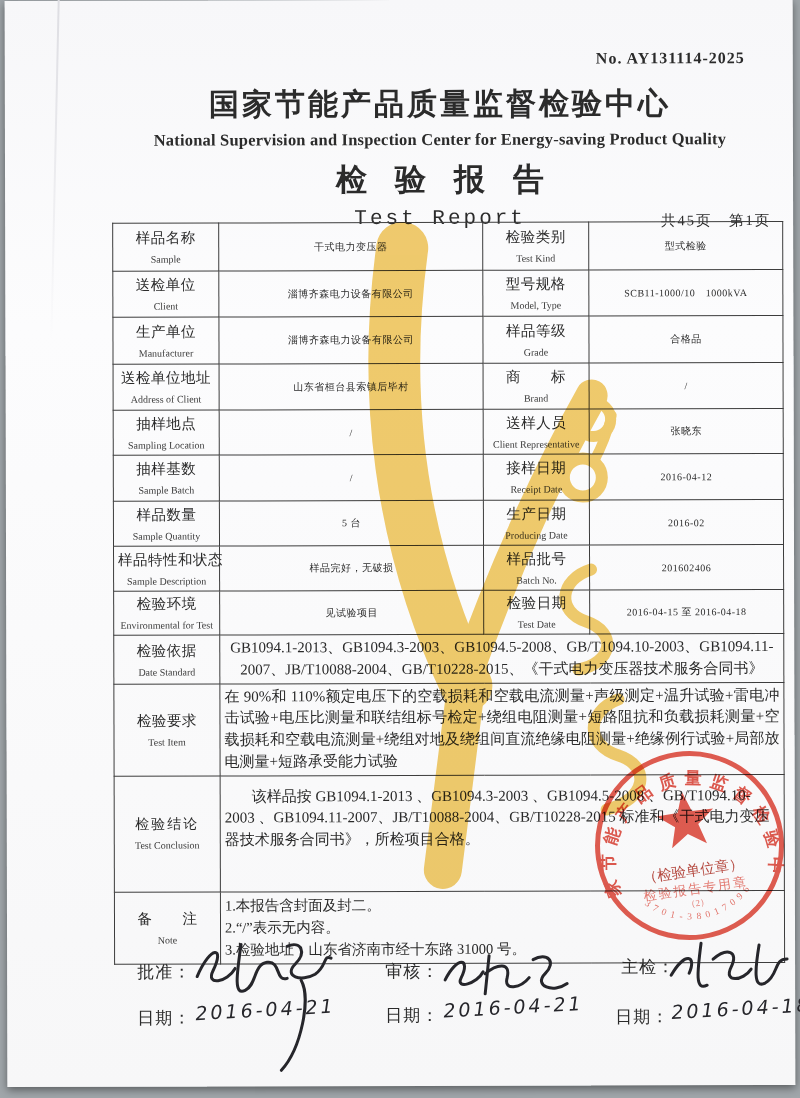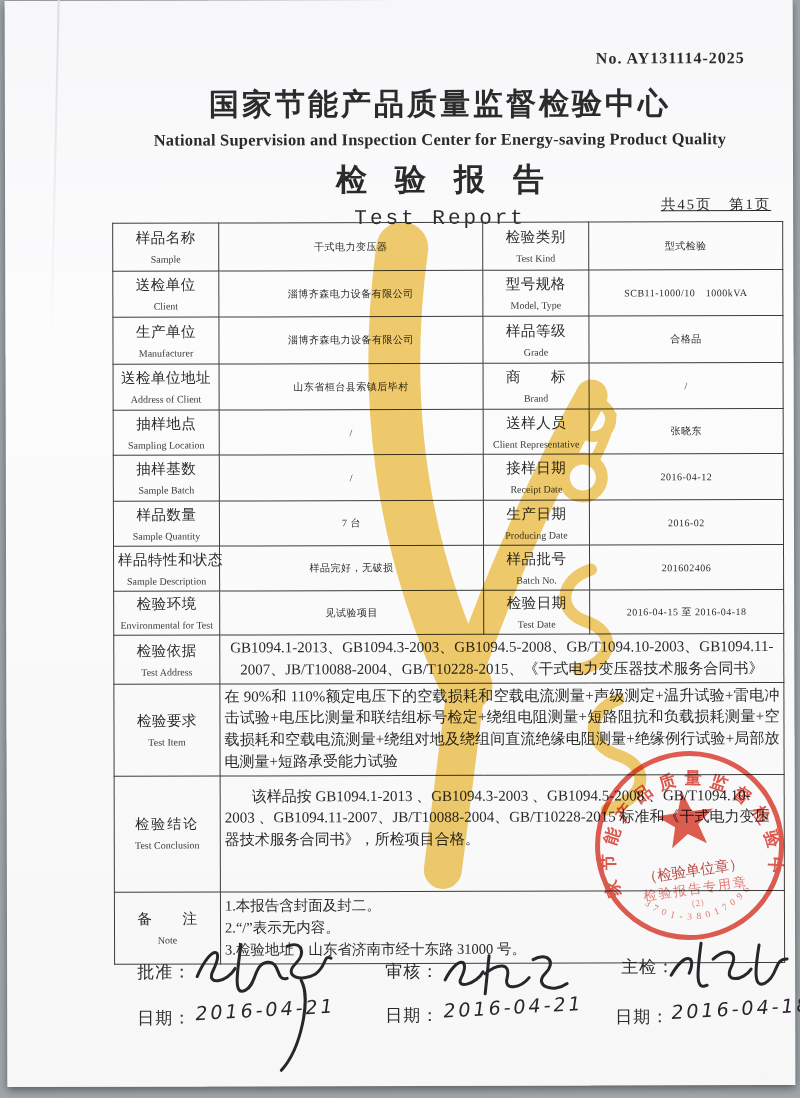--- a/index.html
+++ b/index.html
@@ -16,21 +16,21 @@
     box-shadow:0 3px 8px rgba(0,0,0,.45);
   }
   .edge-line{position:absolute;left:49px;top:-4px;width:2px;height:345px;
     background:linear-gradient(#dddde2,rgba(220,220,226,0));transform:rotate(1.4deg);}
   .report-no{position:absolute;top:50px;right:48px;font-size:16px;font-weight:bold;letter-spacing:1px;}
   .hdr{position:absolute;left:70px;top:84px;width:730px;text-align:center;}
   .org-cn{font-size:30px;font-weight:bold;letter-spacing:3px;}
   .org-en{font-size:16.5px;font-weight:bold;margin-top:5px;letter-spacing:.2px;}
   .title-cn{font-size:31px;font-weight:bold;letter-spacing:28px;margin-top:9px;text-indent:28px;}
   .title-en{font-size:21px;margin-top:6px;letter-spacing:3px;font-family:"Liberation Mono","DejaVu Sans Mono",monospace;}
-  .page-info{position:absolute;top:196px;right:22px;font-size:14.5px;letter-spacing:2px;text-decoration:underline;}
+  .page-info{position:absolute;top:212px;right:22px;font-size:14.5px;letter-spacing:2px;}
   table.rpt{
     position:absolute;left:107px;top:222px;width:670px;
     border-collapse:collapse;table-layout:fixed;
   }
   table.rpt td{border:1.6px solid #3d3d3d;vertical-align:middle;padding:2px 4px;}
   td.lab{text-align:center;}
   td.lab .cn{font-size:14.5px;white-space:nowrap;letter-spacing:.5px;}
   td.lab .en{font-size:10px;color:#3a3a3a;line-height:1.15;margin-top:6px;}
   td.val{text-align:center;font-size:10px;letter-spacing:.5px;}
   td.wide{font-size:15px;line-height:1.45;padding:4px 10px;}
@@ -146,21 +146,21 @@
             <div class="cn">接样日期</div>
             <div class="en">Receipt Date</div>
           </td>
       <td class="val">2016-04-12</td>
     </tr>
     <tr style="height:45px">
       <td class="lab">
             <div class="cn">样品数量</div>
             <div class="en">Sample Quantity</div>
           </td>
-      <td class="val">7 台</td>
+      <td class="val">5 台</td>
       <td class="lab">
             <div class="cn">生产日期</div>
             <div class="en">Producing Date</div>
           </td>
       <td class="val">2016-02</td>
     </tr>
     <tr style="height:45px">
       <td class="lab">
             <div class="cn">样品特性和状态</div>
             <div class="en">Sample Description</div>
@@ -180,21 +180,21 @@
       <td class="val">见试验项目</td>
       <td class="lab">
             <div class="cn">检验日期</div>
             <div class="en">Test Date</div>
           </td>
       <td class="val">2016-04-15 至 2016-04-18</td>
     </tr>
     <tr style="height:44px">
       <td class="lab">
             <div class="cn">检验依据</div>
-            <div class="en">Test Address</div>
+            <div class="en">Date Standard</div>
           </td>
       <td class="wide std" colspan="3">GB1094.1-2013、GB1094.3-2003、GB1094.5-2008、GB/T1094.10-2003、GB1094.11-2007、JB/T10088-2004、GB/T10228-2015、《干式电力变压器技术服务合同书》</td>
     </tr>
     <tr style="height:82px">
       <td class="lab">
             <div class="cn">检验要求</div>
             <div class="en">Test Item</div>
           </td>
       <td class="wide item" colspan="3">在 90%和 110%额定电压下的空载损耗和空载电流测量+声级测定+温升试验+雷电冲击试验+电压比测量和联结组标号检定+绕组电阻测量+短路阻抗和负载损耗测量+空载损耗和空载电流测量+绕组对地及绕组间直流绝缘电阻测量+绝缘例行试验+局部放电测量+短路承受能力试验</td>
     </tr>

